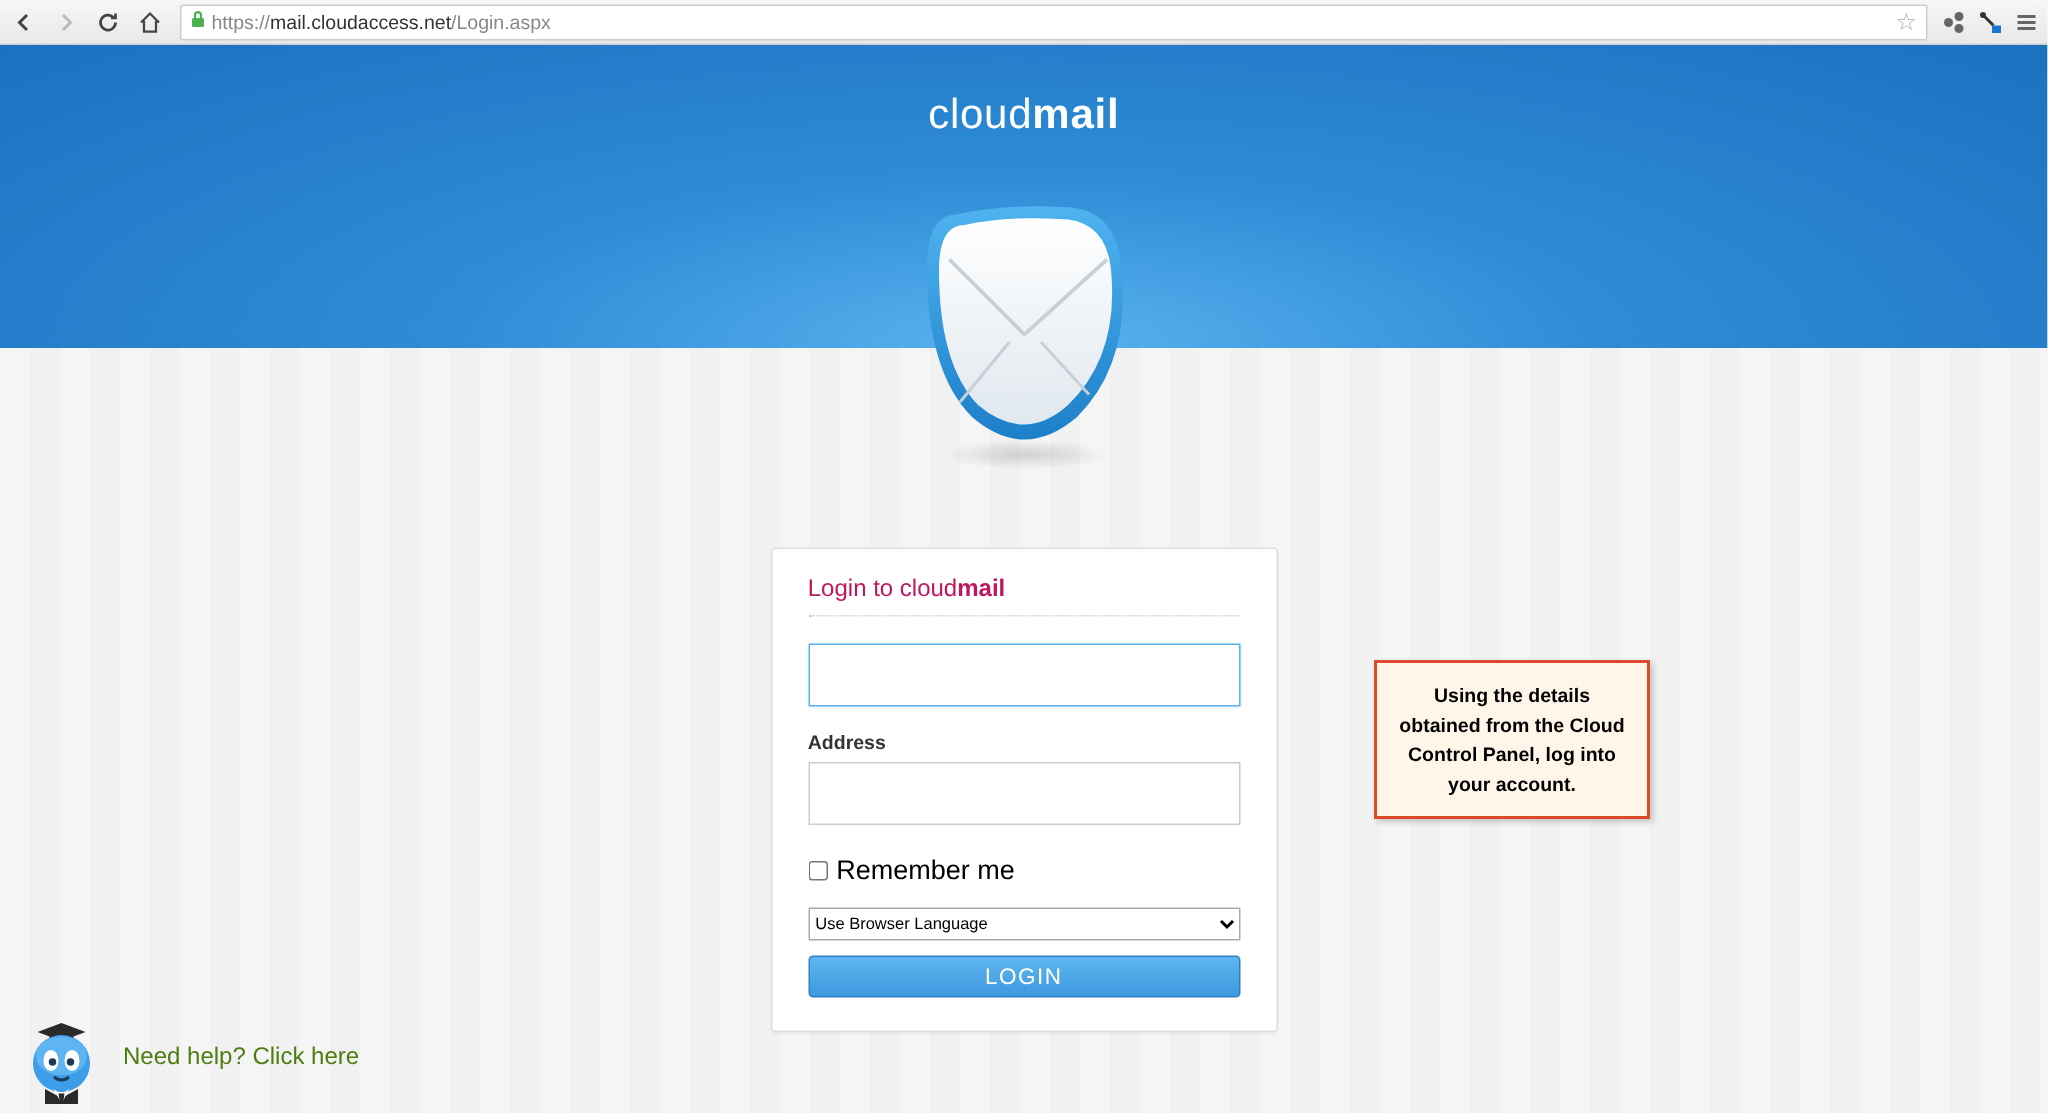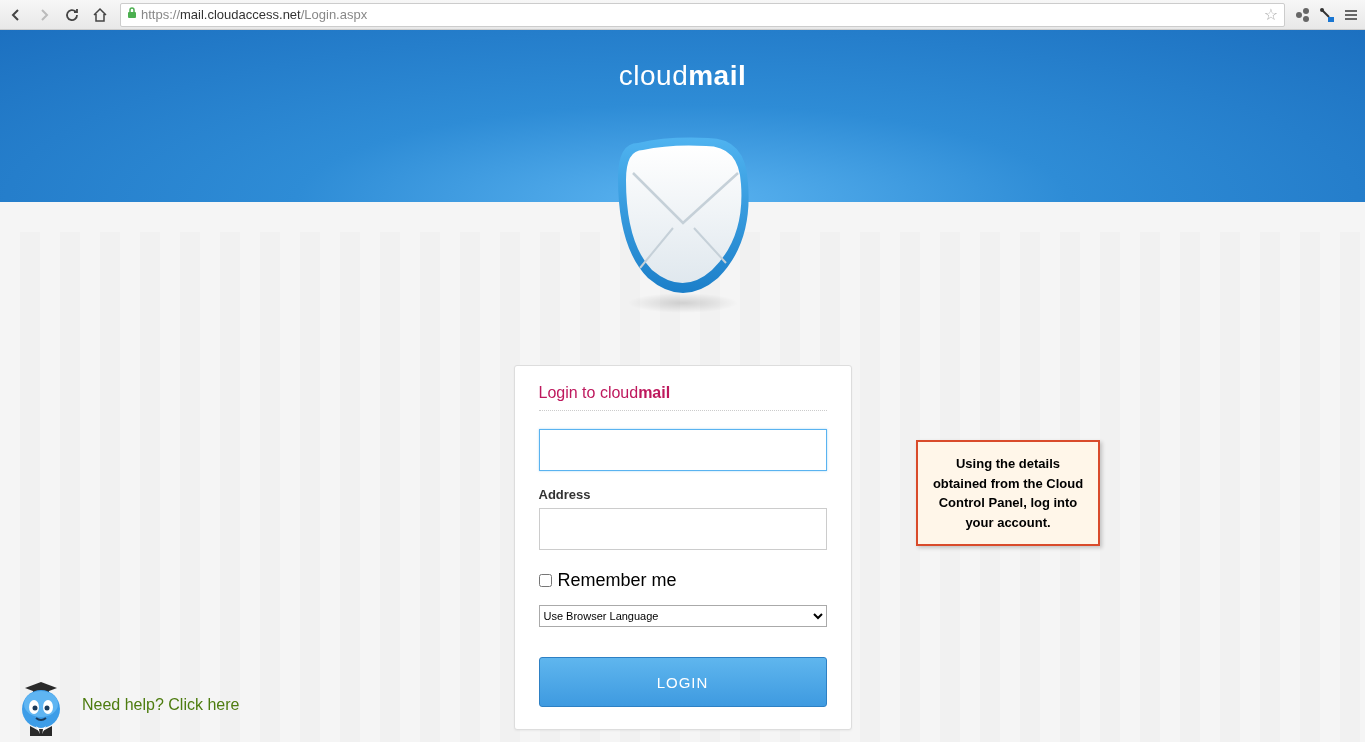--- a/index.html
+++ b/index.html
@@ -12,21 +12,21 @@
     .url-bar { flex: 1; height: 24px; background: #fff; border: 1px solid #ccc; border-radius: 2px; display: flex; align-items: center; padding: 0 6px; margin: 0 4px; }
     .lock-icon { color: #4caf50; margin-right: 4px; font-size: 12px; }
     .url-text { font-size: 13px; color: #333; font-family: Arial; flex: 1; }
     .url-text .protocol { color: #888; }
     .url-text .domain { color: #333; }
     .star-icon { color: #aaa; font-size: 16px; }
     .ext-icon { width: 20px; height: 20px; display: flex; align-items: center; justify-content: center; }
     
     
     .page { position: relative; height: 712px; background: #f5f5f5; }
-    .blue-banner { height: 172px; background: radial-gradient(ellipse at center bottom, #5ab3f0 0%, #2e8cd6 40%, #1c70c0 100%); position: relative; display: flex; flex-direction: column; align-items: center; padding-top: 30px; }
+    .blue-banner { height: 202px; background: radial-gradient(ellipse at center bottom, #5ab3f0 0%, #2e8cd6 40%, #1c70c0 100%); position: relative; display: flex; flex-direction: column; align-items: center; padding-top: 30px; }
     .brand-text { font-size: 28px; color: #fff; font-weight: 300; letter-spacing: 0.5px; }
     .brand-text b { font-weight: 600; }
     
     .mail-logo { position: absolute; top: 98px; left: 50%; transform: translateX(-50%); width: 170px; height: 190px; }
     
     .subtle-stripes { position: absolute; top: 202px; left: 0; right: 0; bottom: 0; background: repeating-linear-gradient(90deg, #f5f5f5 0px, #f5f5f5 20px, #f1f1f1 20px, #f1f1f1 40px); }
     
     .login-panel { position: absolute; top: 335px; left: 50%; transform: translateX(-50%); width: 338px; background: #fff; border: 1px solid #ddd; border-radius: 3px; padding: 18px 24px 22px; box-shadow: 0 1px 2px rgba(0,0,0,0.05); }
     .login-title { font-size: 16px; font-weight: 300; color: #be185d; border-bottom: 1px dotted #ccc; padding-bottom: 8px; margin-bottom: 18px; }
     .login-title b { font-weight: 700; }
@@ -35,21 +35,21 @@
     .field-hint { font-weight: normal; font-style: italic; color: #999; font-size: 12px; margin-left: 6px; }
     .field-input { width: 100%; height: 42px; border: 1px solid #ccc; padding: 0 8px; font-size: 14px; margin-bottom: 16px; }
     .field-input.focused { border: 1px solid #5ab3f0; outline: none; box-shadow: 0 0 2px rgba(90,179,240,0.5); }
     
     .remember-row { display: flex; align-items: center; margin-bottom: 14px; margin-top: 4px; }
     .remember-row input { margin-right: 6px; }
     .remember-row label { font-size: 18px; color: #000000; }
     
     .lang-select { width: 100%; height: 22px; font-size: 11px; border: 1px solid #aaa; background: #fff; margin-bottom: 10px; }
     
-    .login-btn { width: 100%; height: 50px; background: linear-gradient(#5fb6ee, #3e9ae0); border: 1px solid #2d80c4; border-radius: 3px; color: #fff; font-size: 15px; letter-spacing: 1px; cursor: pointer; margin-top: 20px; }
+    .login-btn { width: 100%; height: 28px; background: linear-gradient(#5fb6ee, #3e9ae0); border: 1px solid #2d80c4; border-radius: 3px; color: #fff; font-size: 15px; letter-spacing: 1px; cursor: pointer; }
     
     .callout { position: absolute; top: 410px; left: 916px; width: 184px; background: #fff6e9; border: 2px solid #d94b2b; padding: 12px 14px; text-align: center; font-family: Arial; font-weight: bold; font-size: 13px; line-height: 1.5; color: #000; box-shadow: 2px 2px 4px rgba(0,0,0,0.2); }
     
     .help-widget { position: absolute; bottom: 6px; left: 10px; display: flex; align-items: center; gap: 10px; }
     .help-avatar { width: 62px; height: 62px; position: relative; }
     .help-text { font-size: 16px; color: #4d7c0f; }
   </style>
 </head>
 <body>
 

